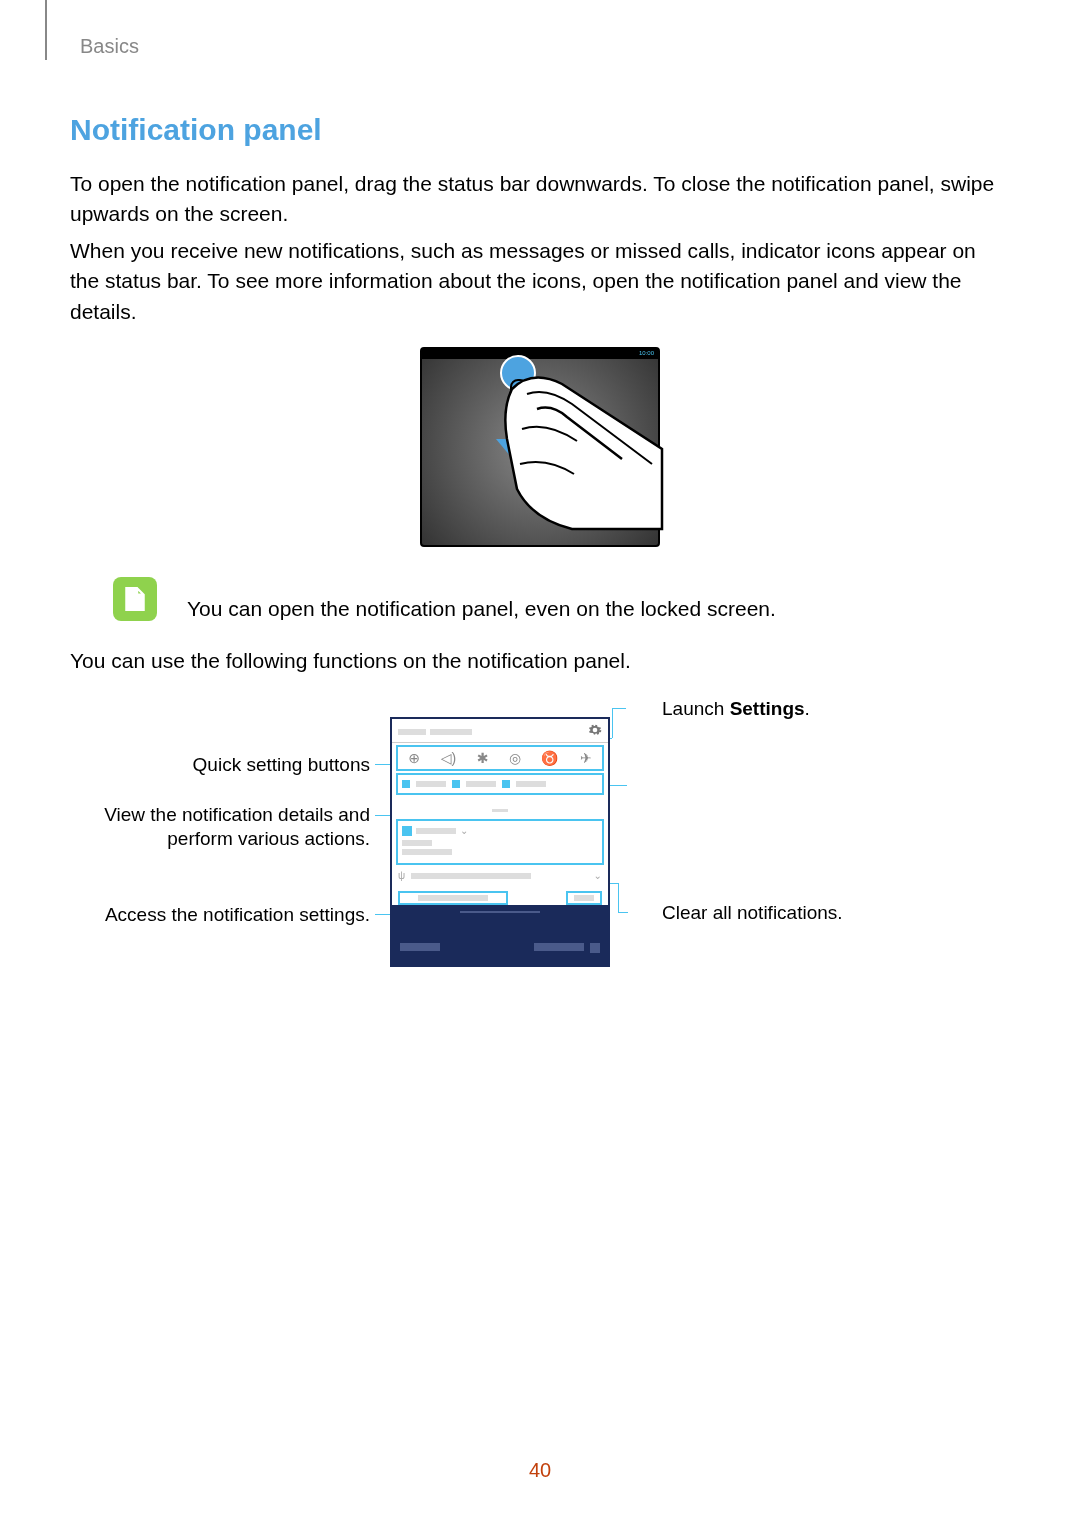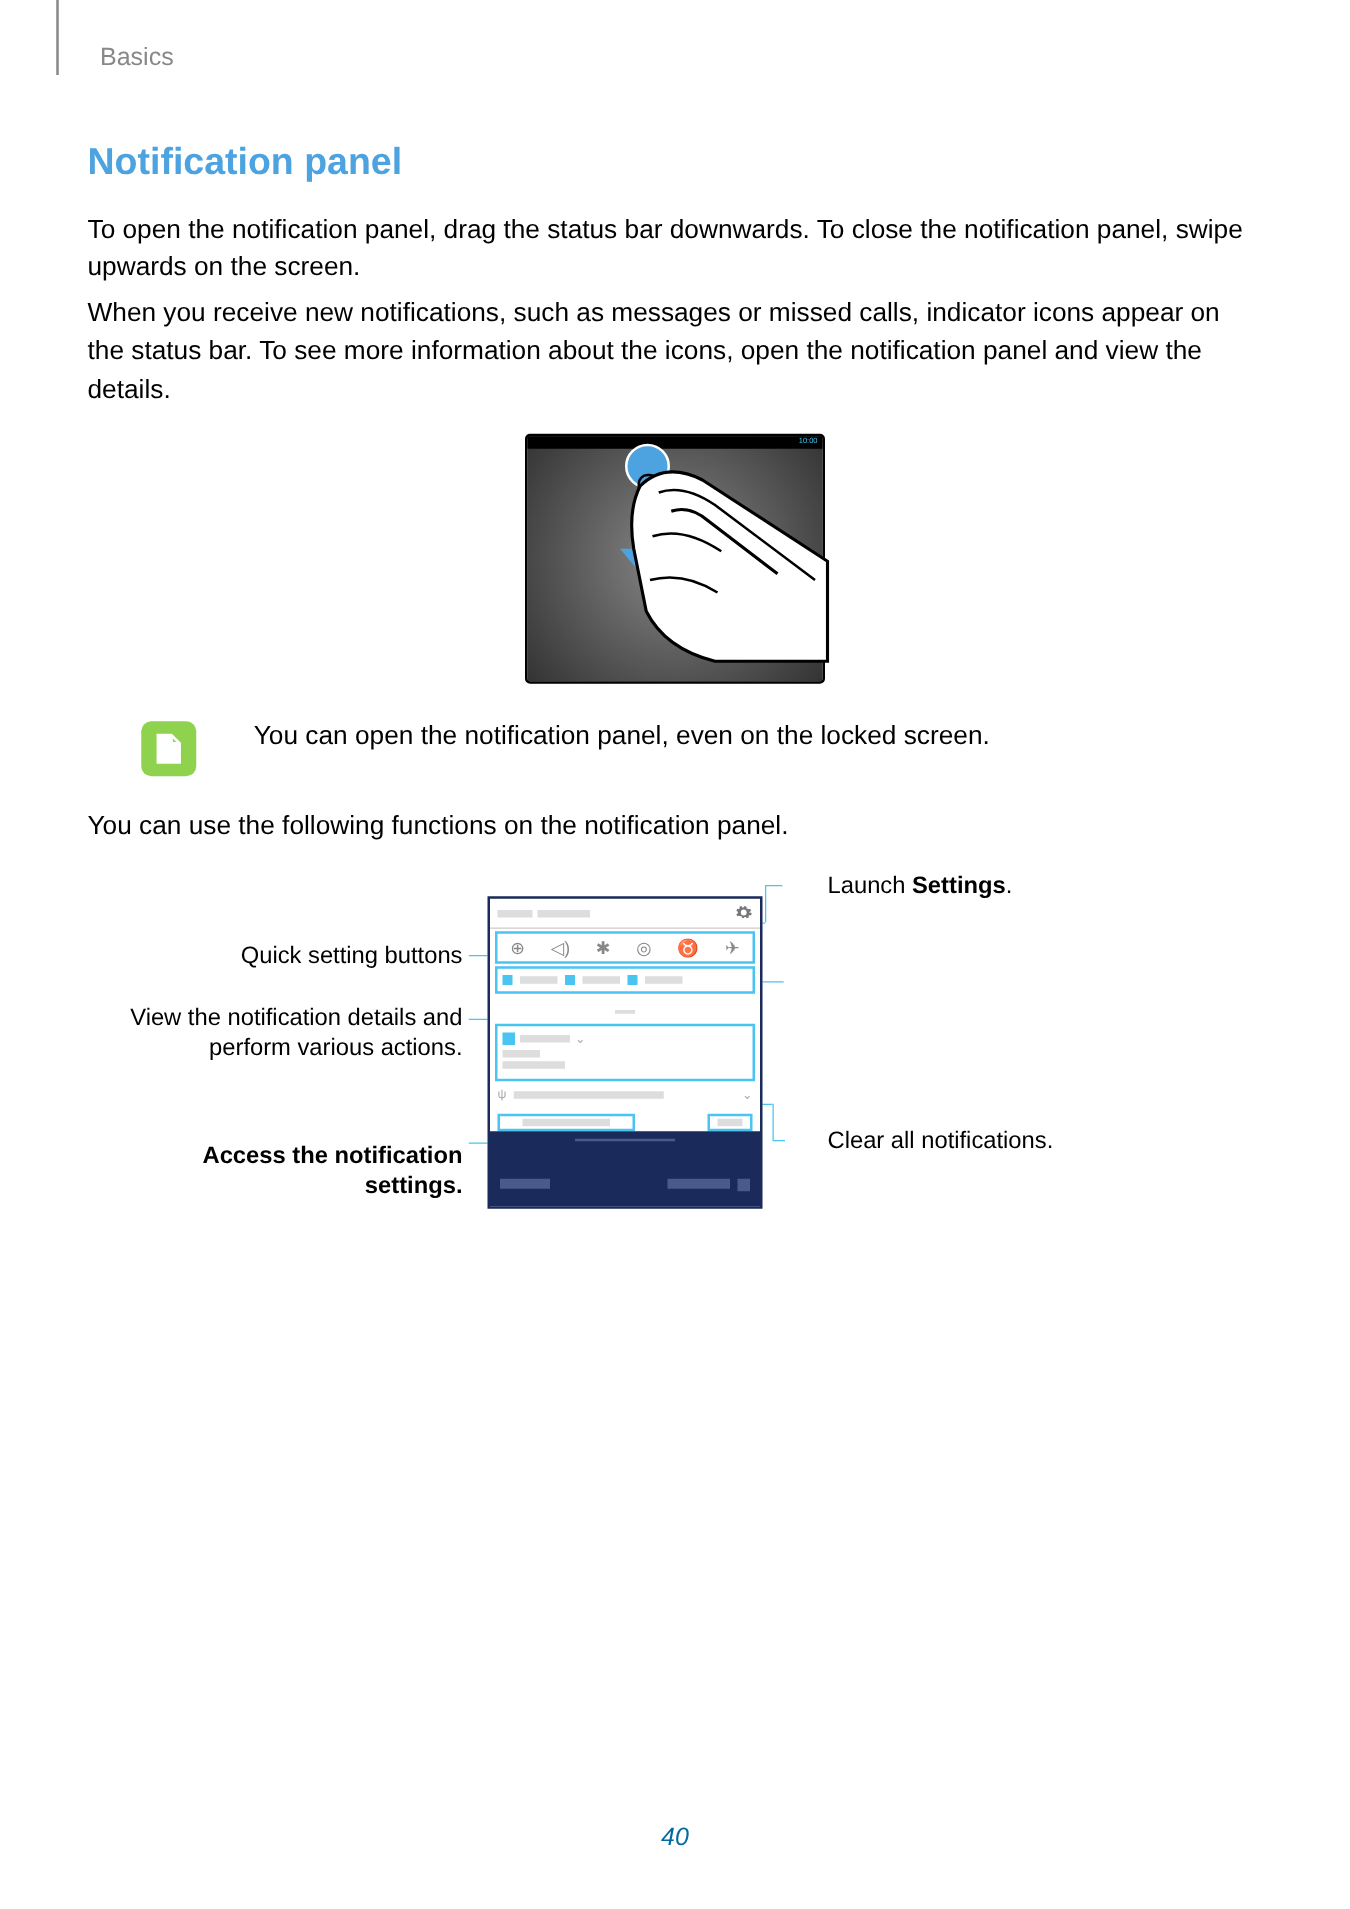--- a/index.html
+++ b/index.html
@@ -95,22 +95,22 @@
     }
     .illustration-1 .hand {
       position: absolute;
       left: 80px;
       top: 0px;
       width: 170px;
       height: 200px;
     }
     .note-box {
       display: flex;
-      align-items: flex-start;
-      gap: 46px;
+      align-items: flex-end;
+      gap: 30px;
       margin: 18px 0 25px 0;
       padding-left: 43px;
     }
     .note-icon {
       width: 44px;
       height: 44px;
       background: #8fd24d;
       border-radius: 8px;
       display: flex;
       align-items: center;
@@ -232,22 +232,21 @@
     .callout-line-v {
       position: absolute;
       border-left: 1.5px solid #4ac4f0;
     }
     .page-number {
       position: absolute;
       bottom: 45px;
       left: 50%;
       transform: translateX(-50%);
       font-size: 20px;
-      color: #0369a1;
-      font-style: italic;
+      color: #c2410c;
     }
     .strong { font-weight: bold; }
     .grey-bar { display:inline-block; height:6px; background:#ddd; }
     .chev { color:#aaa; font-size:10px; }
   </style>
 </head>
 <body>
 
 <div class="page">
   <div class="header-line"></div>
@@ -287,21 +286,21 @@
 
     <div class="callout-left" style="right:610px; top:56px;text-align:right;">Quick setting buttons</div>
     <div class="callout-line" style="left:275px; top:67px; width:22px;"></div>
 
     <div class="callout-left" style="right:610px; top:106px;">
       <span>View the notification details and</span><br>
       <span>perform various actions.</span>
     </div>
     <div class="callout-line" style="left:275px; top:118px; width:28px;"></div>
 
-    <div class="callout-left" style="right:610px; top:216px;font-weight:bold;">Access the notification settings.</div>
+    <div class="callout-left" style="right:610px; top:206px;">Access the notification settings.</div>
     <div class="callout-line" style="left:275px; top:217px; width:32px;"></div>
 
     <div class="callout-right" style="left:530px; top:0px;">
       <span>Launch </span><span class="strong">Settings</span><span>.</span>
     </div>
     <div class="callout-line" style="left:512px; top:11px; width:14px;"></div>
     <div class="callout-line-v" style="left:512px; top:11px; height:30px;"></div>
     <div class="callout-line" style="left:497px; top:41px; width:15px;"></div>
 
     <div class="callout-line" style="left:503px; top:88px; width:24px;"></div>

